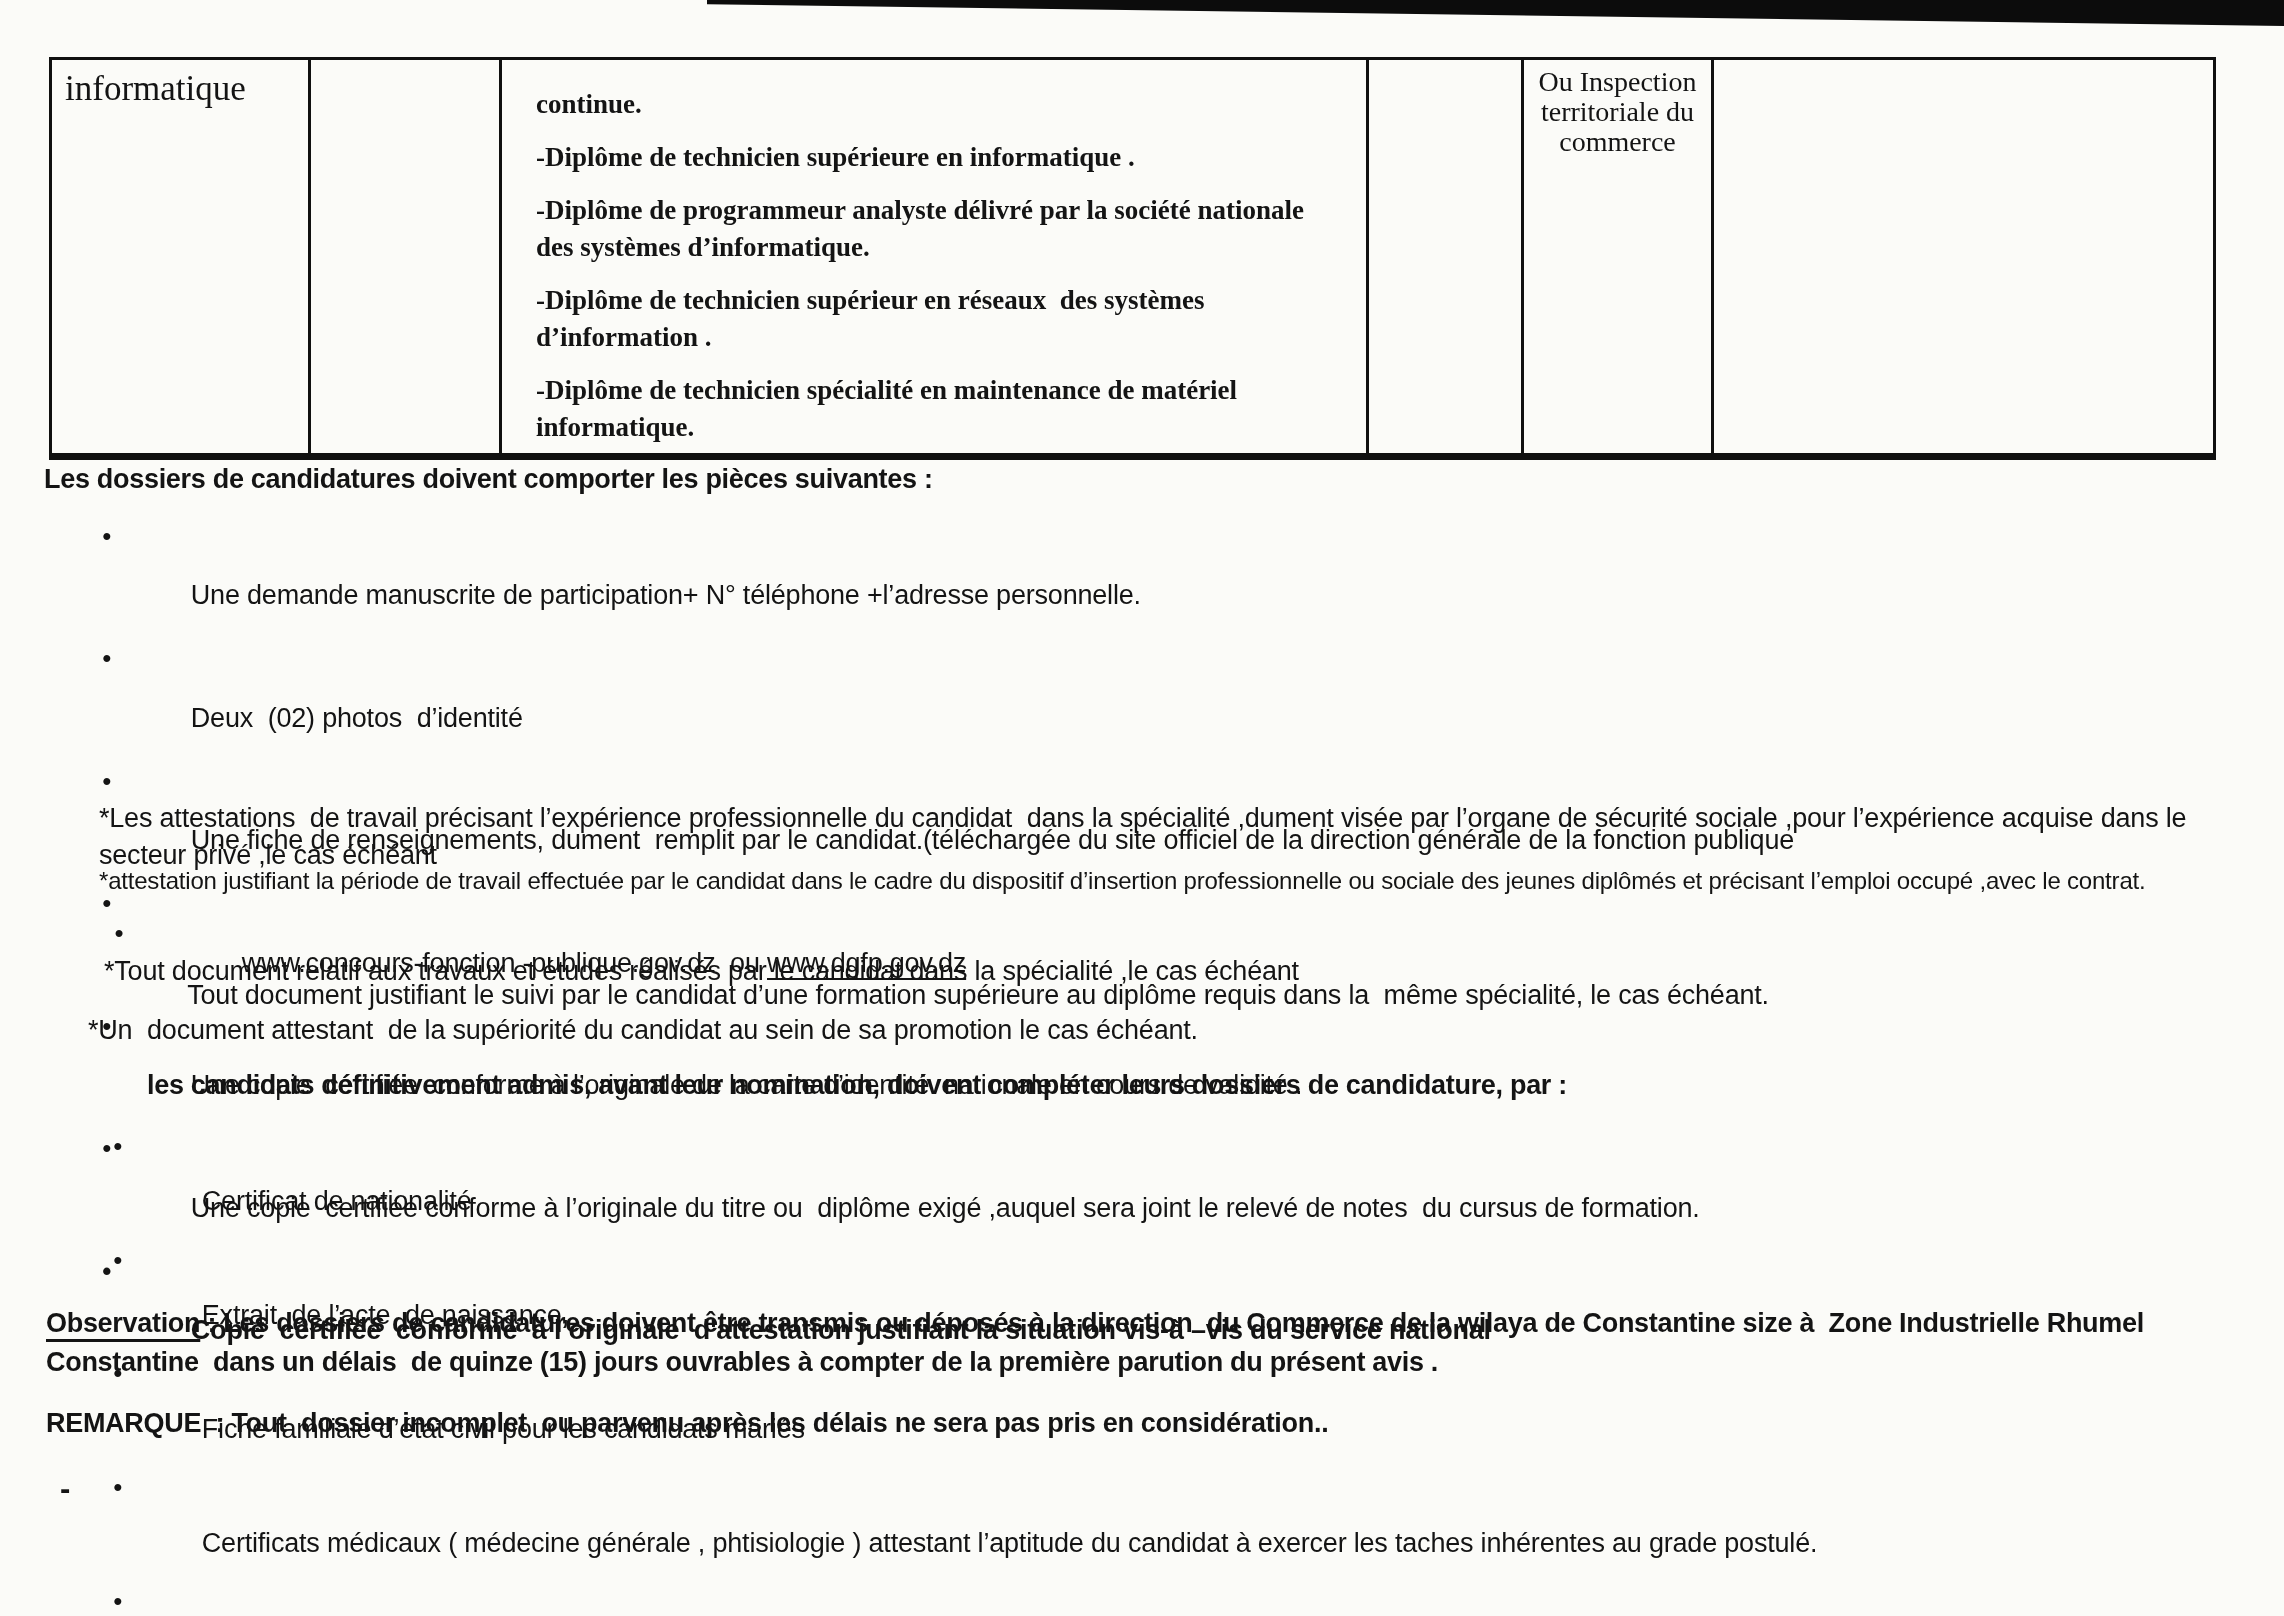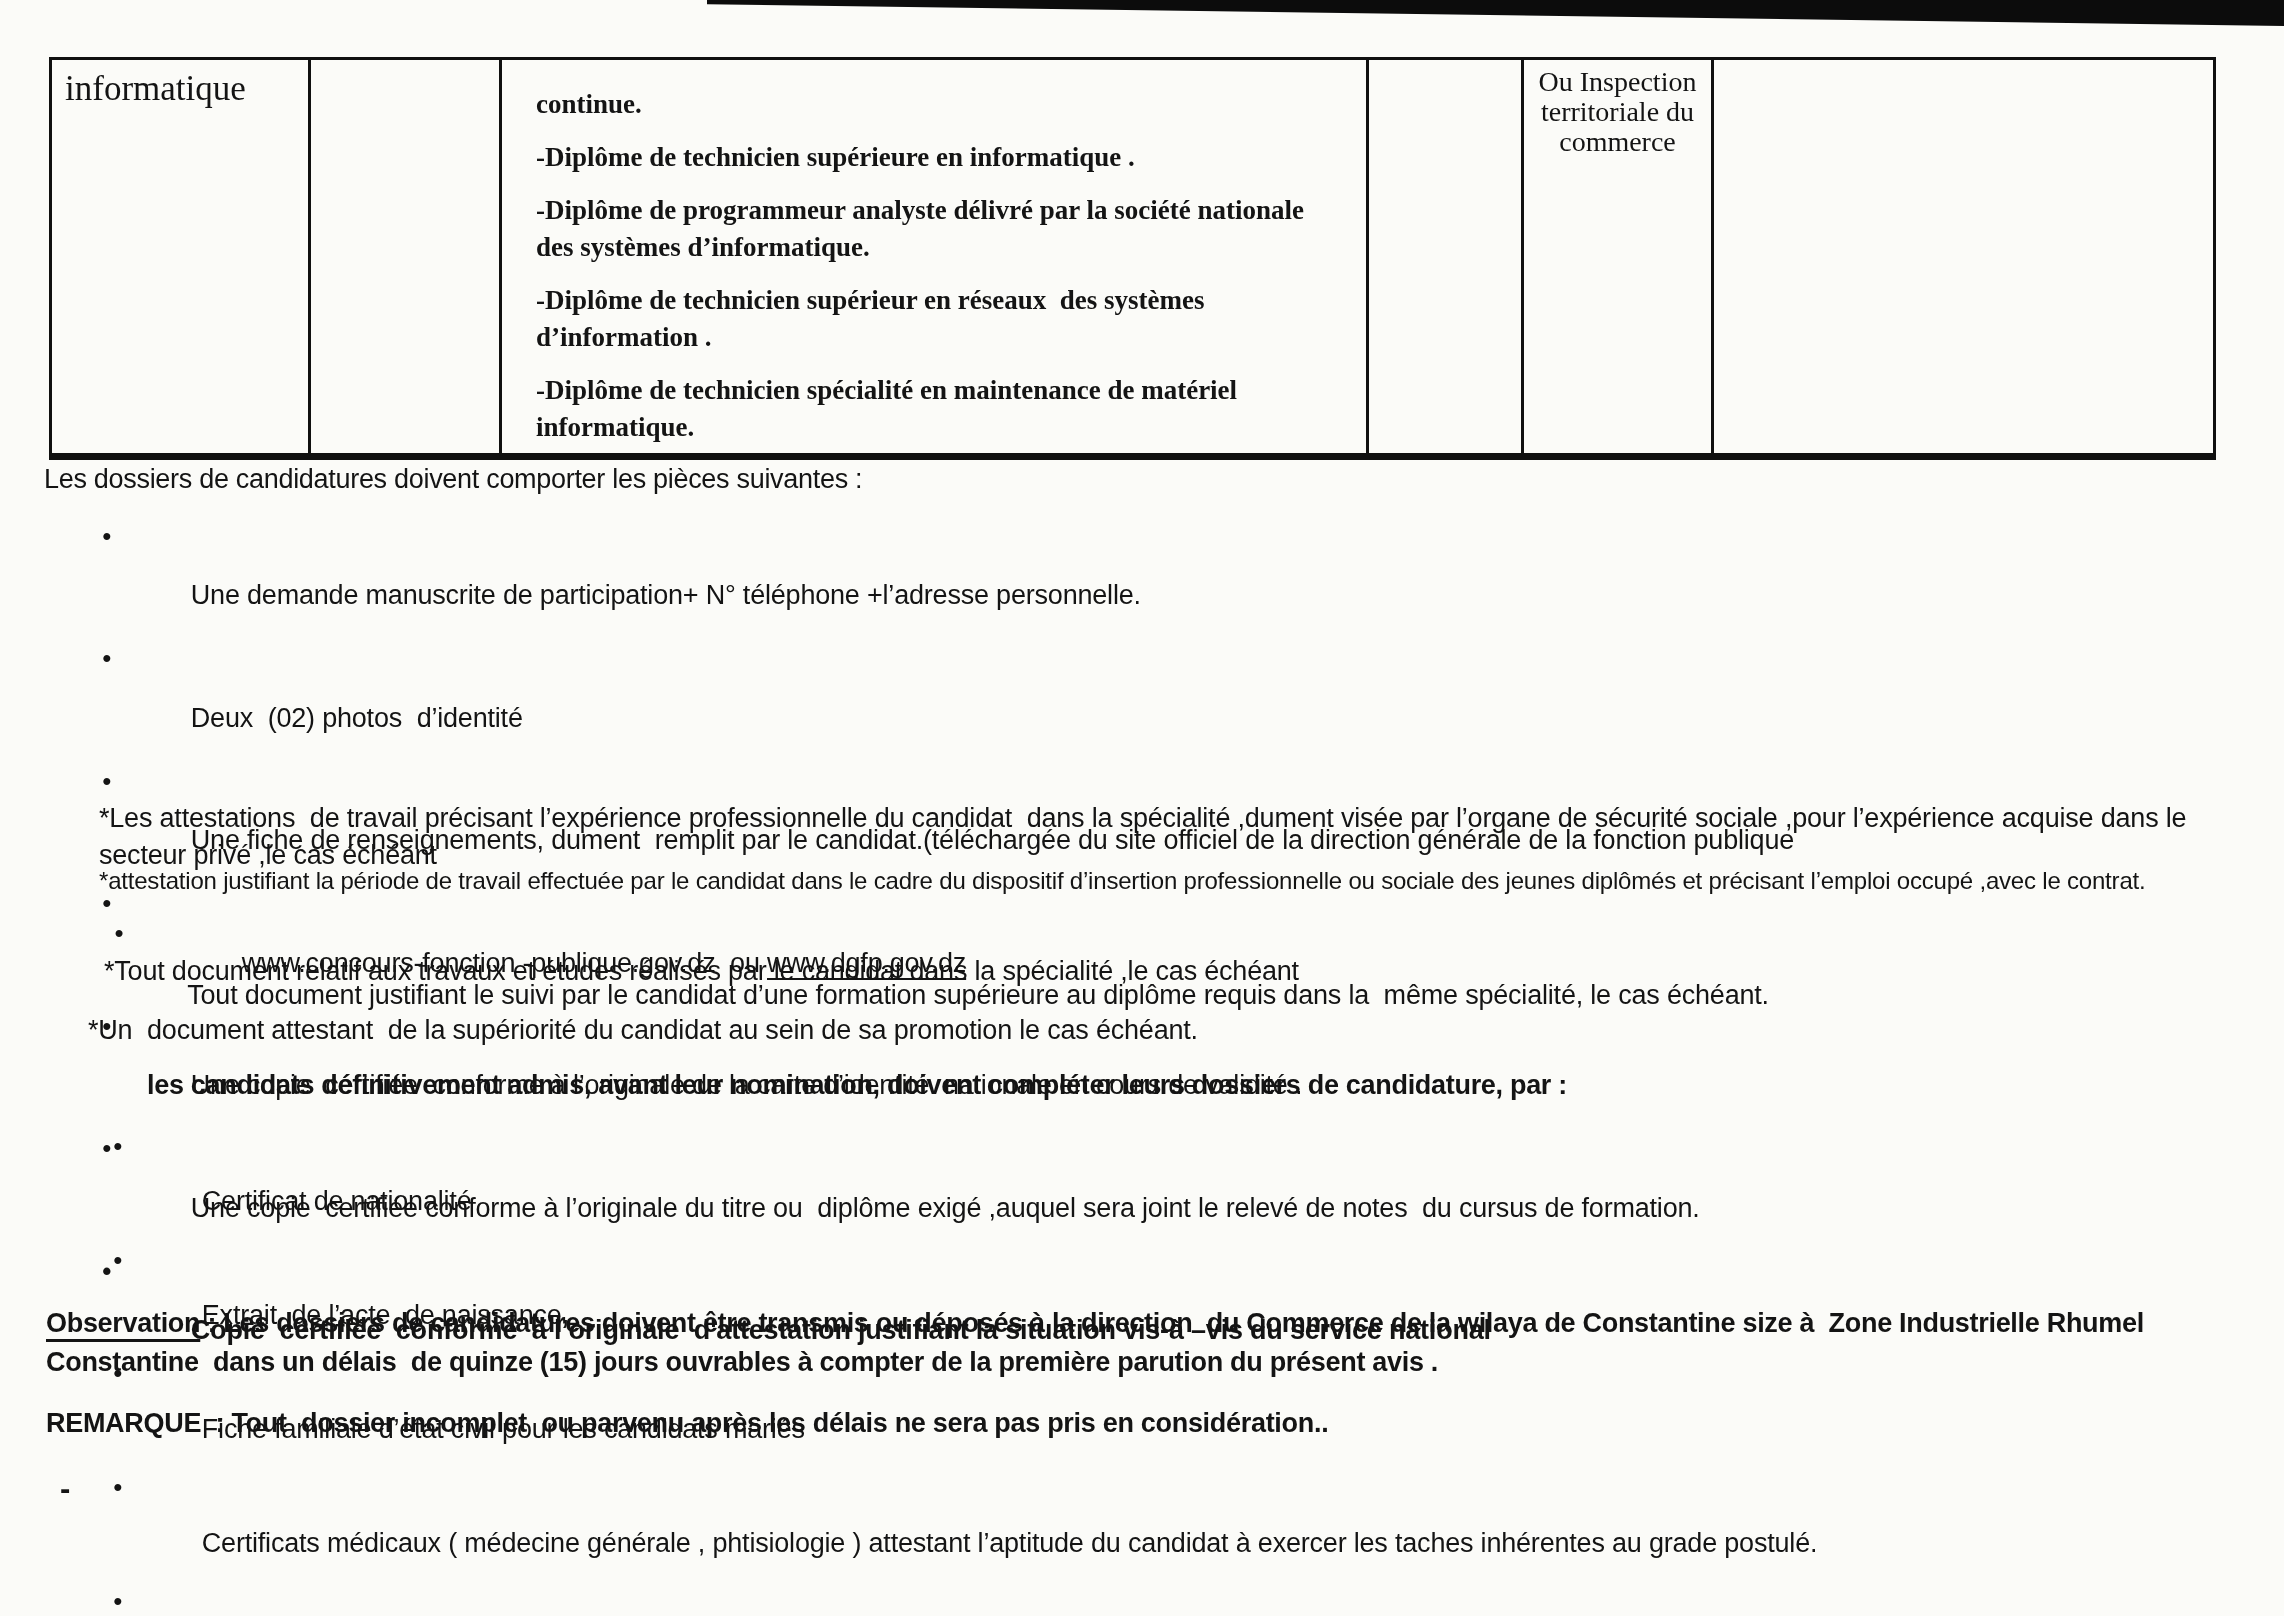--- a/index.html
+++ b/index.html
@@ -29,21 +29,21 @@
   .c4{width:867px;font-size:27px;font-weight:700;line-height:37px;padding-left:18px;padding-top:10.4px;}
   .c4 p{margin:16px;white-space:pre-wrap;}
   .d0{margin-bottom:31px;}
   .d1{margin-bottom:29px;}
   .d2{margin-bottom:0;}
   .d3{margin-bottom:26px;}
   .c5{width:155px;}
   .c6{width:190px;font-size:28px;text-align:center;line-height:30px;padding:6.5px 7.8px;}
   .c7{flex:1;}
   
-  .heading{position:absolute;left:44px;top:464px;font-size:27px;font-weight:400;letter-spacing:-0.3px;}
+  .heading{position:absolute;left:44px;top:464px;font-size:27px;font-weight:700;letter-spacing:-0.3px;}
   ul.blist{list-style:none;margin:0;padding:0;}
   .blist li{position:relative;padding-left:46px;font-size:27px;letter-spacing:-0.2px;white-space:pre-wrap;}
   .list-a{position:absolute;left:101px;top:523px;width:2177px;}
   .list-a li{line-height:29px;margin-bottom:6.5px;}
   .list-b{position:absolute;left:112px;top:1134px;width:2151px;}
   .list-b li{line-height:27px;margin-bottom:5.9px;}
   .dot{position:absolute;left:1.3px;top:-1.3px;font-size:26px;}
   .b4pad{display:inline-block;margin-left:51px;}
   .u-link{text-decoration:underline;text-decoration-thickness:2px;text-underline-offset:5.9px;}
   .bold{font-weight:700;}

